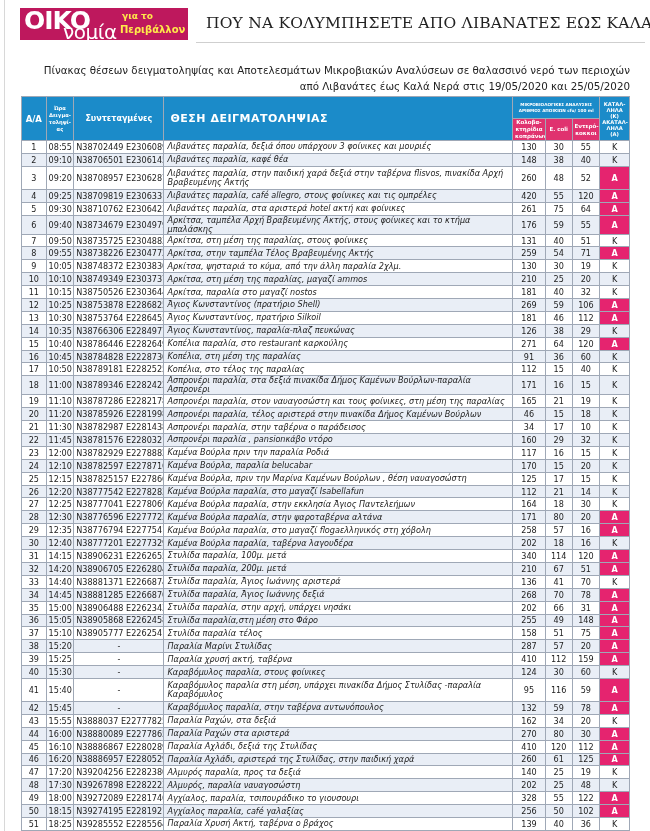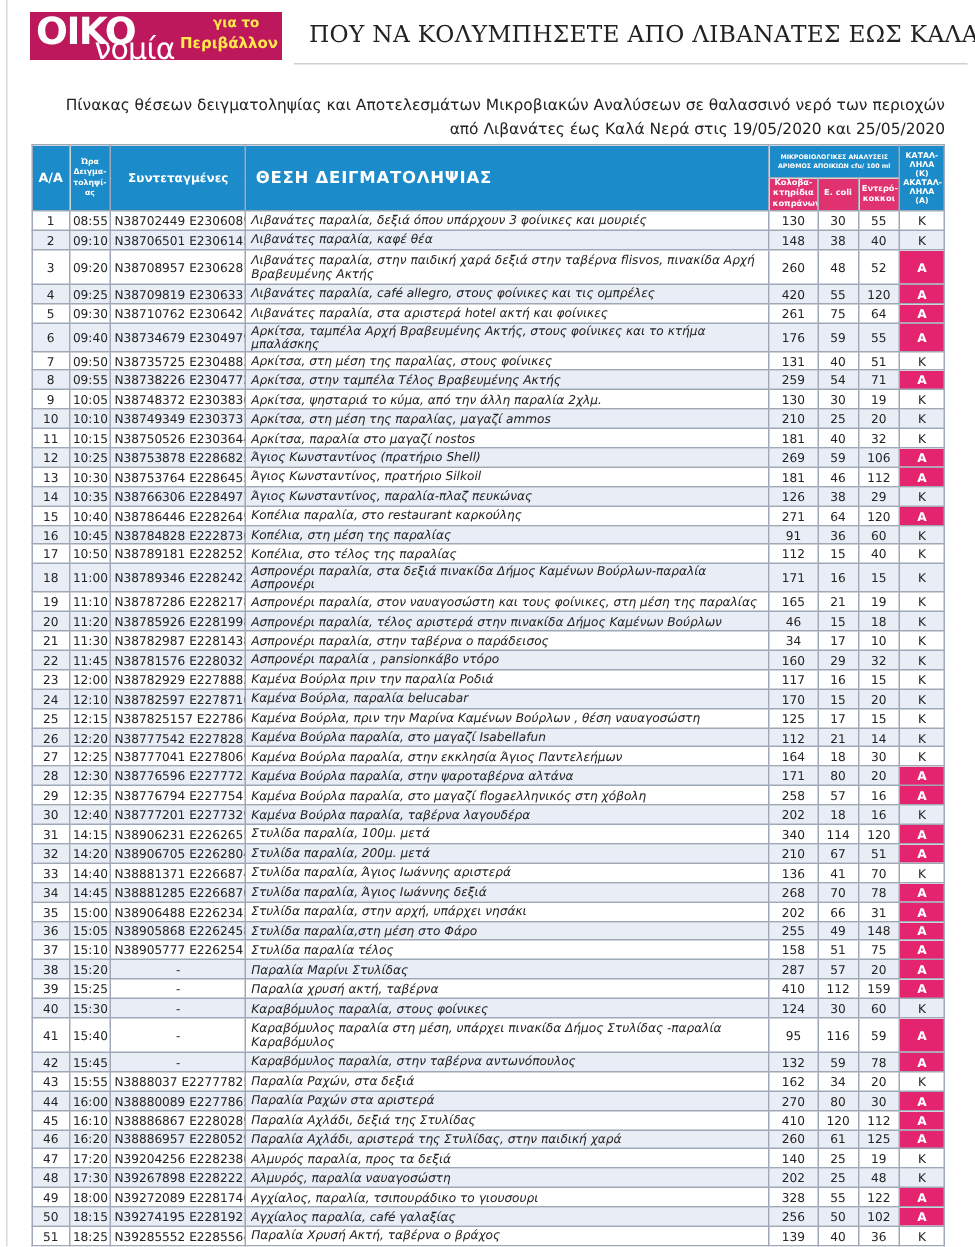--- a/index.html
+++ b/index.html
@@ -4,21 +4,21 @@
 <style>
   * { box-sizing: border-box; margin: 0; padding: 0; }
   html, body { width: 650px; height: 831px; background: #ffffff; overflow: hidden; }
   body { font-family: "DejaVu Sans", sans-serif; color: #222; position: relative; }
   .leftline { position: absolute; left: 4px; top: 0; bottom: 0; width: 1px; background: #d8d8d8; }
 
   .header { position: absolute; left: 20px; top: 8px; width: 625px; height: 32px; }
   .logo { position: absolute; left: 0; top: 0; width: 168px; height: 32px; background: #be185d; overflow: hidden; }
   .logo .oiko { position: absolute; left: 4px; top: -2px; font-family: "DejaVu Sans", sans-serif; font-weight: bold; font-size: 25px; color: #fff; letter-spacing: -1px; }
   .logo .nomia { position: absolute; left: 43px; top: 12px; font-size: 20px; color: #fff; letter-spacing: -0.5px; }
-  .logo .gia { position: absolute; left: 102px; top: 3px; font-size: 9px; color: #ffe94a; font-weight: bold; margin-left: 20px; }
+  .logo .gia { position: absolute; left: 102px; top: 3px; font-size: 9px; color: #ffe94a; font-weight: bold; }
   .logo .peri { position: absolute; left: 100px; top: 16px; font-size: 10px; color: #ffe94a; font-weight: bold; }
   .htitle { position: absolute; left: 186px; top: 6px; font-family: "DejaVu Serif", serif; font-size: 15.5px; color: #222; letter-spacing: 0.2px; white-space: nowrap; }
   .hline { position: absolute; left: 176px; top: 34px; width: 449px; height: 1px; background: #cfcfcf; }
 
   .subtitle { position: absolute; left: 20px; top: 62px; width: 610px; text-align: right; font-size: 10.3px; line-height: 16px; color: #222; }
 
   table.data { position: absolute; left: 21px; top: 96px; width: 609px; border-collapse: collapse; table-layout: fixed; font-size: 8.1px; }
   table.data td, table.data th { border: 1px solid #9fa8b6; text-align: center; vertical-align: middle; padding: 0 2px; white-space: nowrap; overflow: hidden; }
   table.data th { background: #1b8bc9; color: #fff; font-weight: bold; }
   th.h-aa { font-size: 8.5px; }

